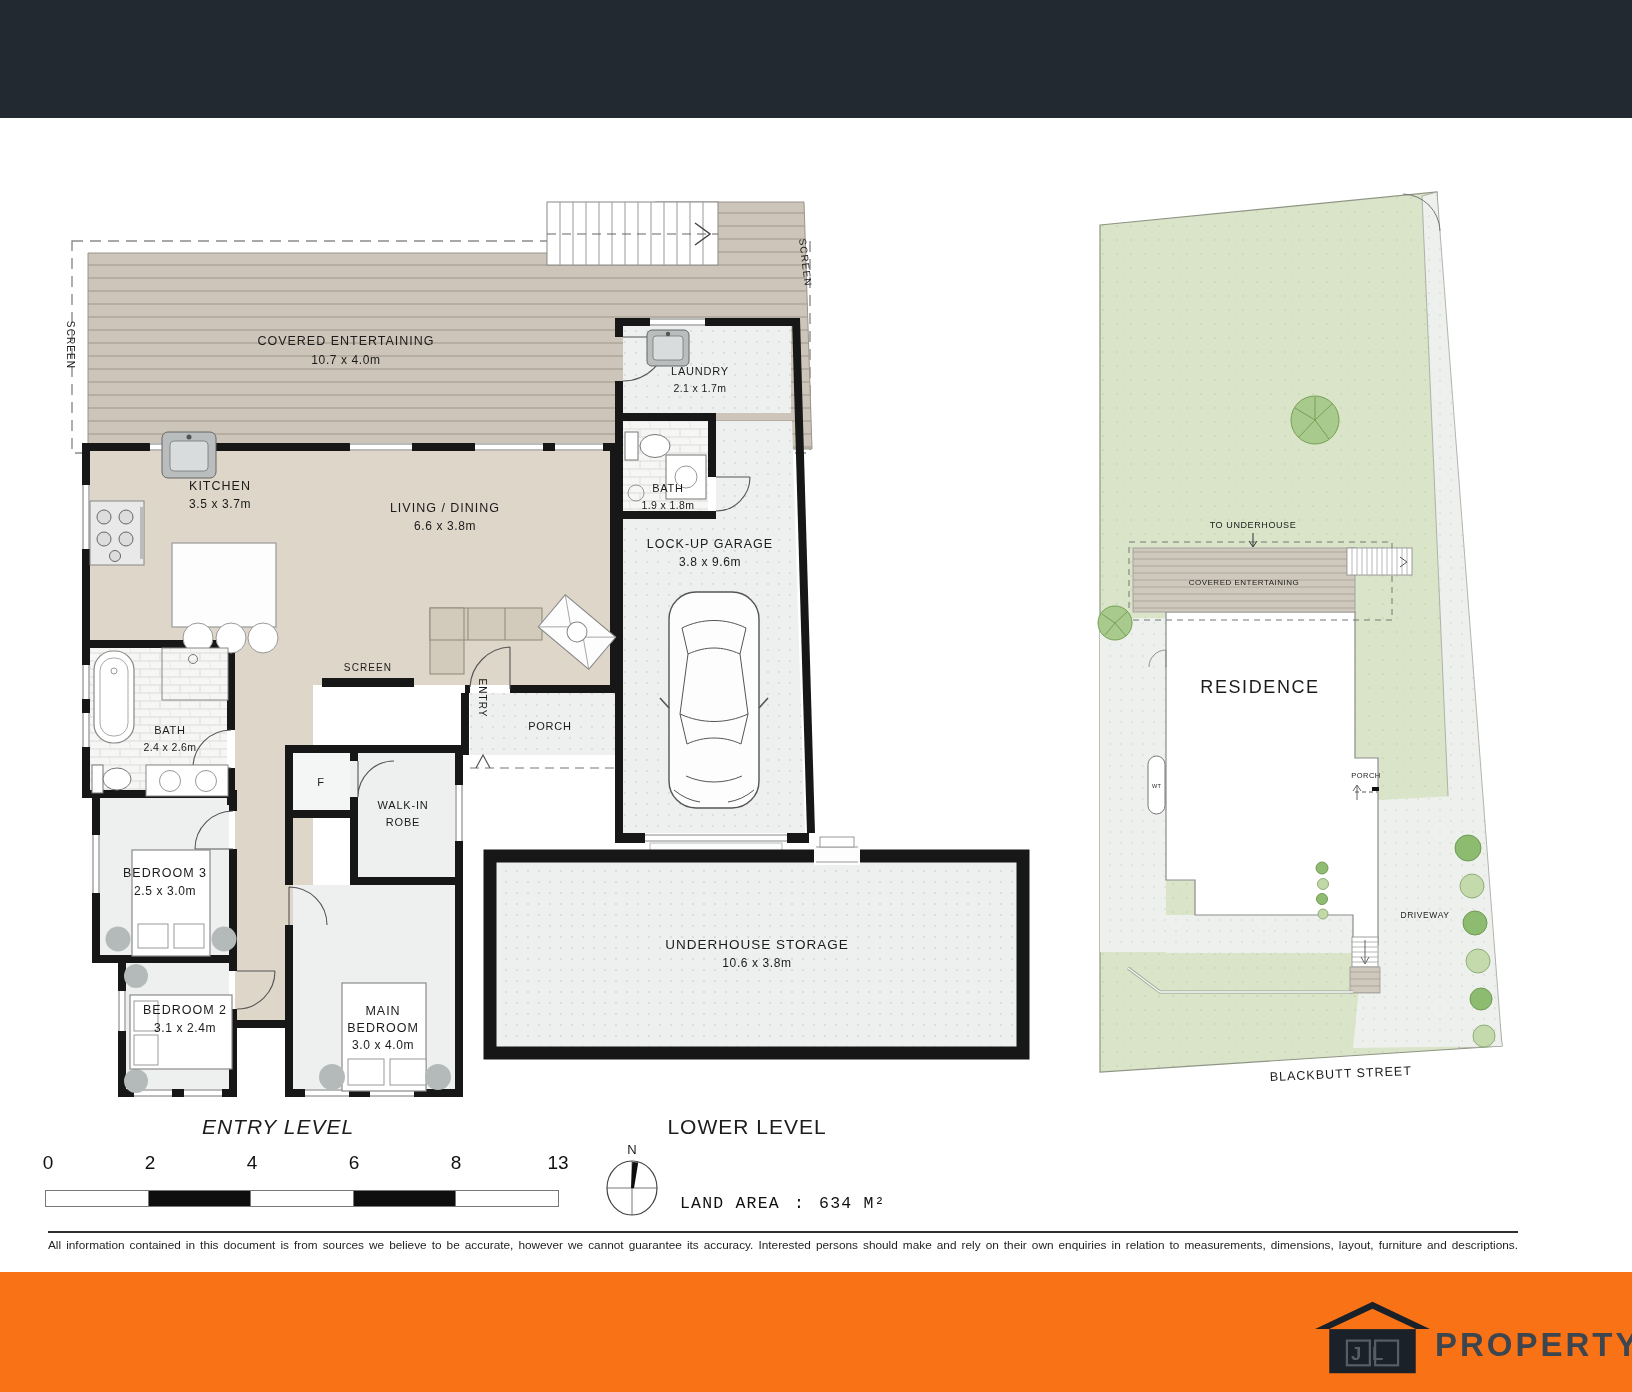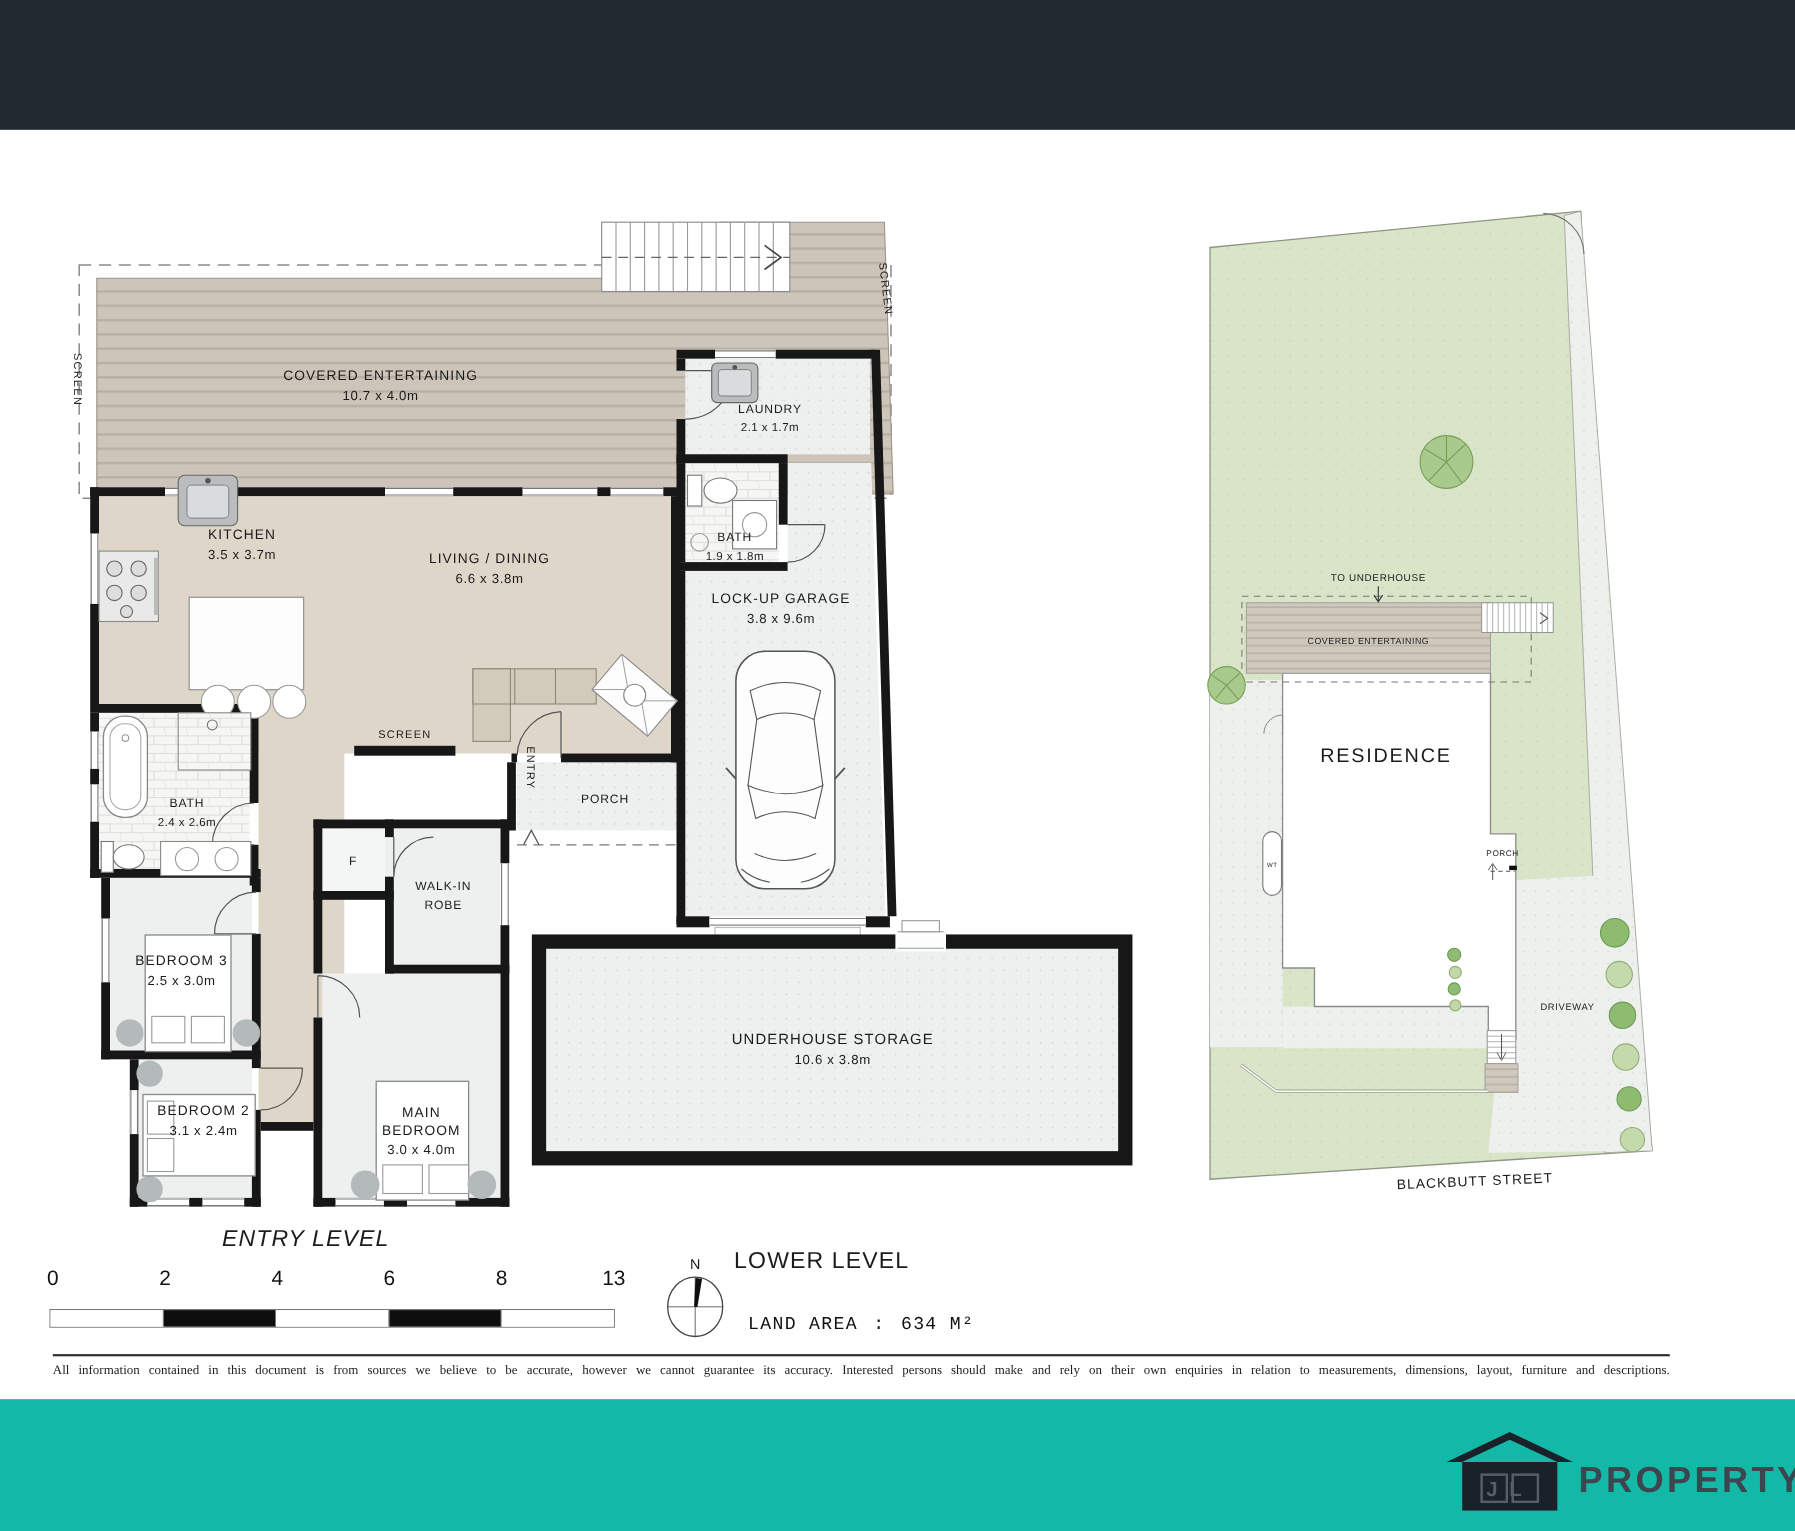--- a/index.html
+++ b/index.html
@@ -1,30 +1,30 @@
 <!DOCTYPE html>
 <html><head>
 <meta charset="utf-8">
 <style>
   html,body{margin:0;padding:0;background:#fff;}
   .page{position:relative;width:1632px;height:1392px;background:#fff;overflow:hidden;
         font-family:"Liberation Sans", sans-serif;color:#1b1b1b;}
   .topbar{position:absolute;left:0;top:0;width:1632px;height:118px;background:#222931;}
-  .bottombar{position:absolute;left:0;top:1272px;width:1632px;height:120px;background:#14b8a6;}
+  .bottombar{position:absolute;left:0;top:1272px;width:1632px;height:120px;background:#f97316;}
   .abs{position:absolute;}
   .level-label{font-size:21px;letter-spacing:1px;color:#1c1c1c;text-align:center;width:260px;}
   .tick{position:absolute;top:0;transform:translateX(-50%);font-size:19px;color:#111;}
   .bar{position:absolute;top:38px;left:0;height:15px;width:512px;border:1px solid #777;display:flex;}
   .seg{flex:1;border-right:1px solid #777;}
   .seg:last-child{border-right:none;}
   .seg.b{background:#0e0e0e;} .seg.w{background:#fff;}
   .land{display:flex;align-items:center;gap:14px;font-size:16.5px;letter-spacing:1.2px;color:#111;font-family:Liberation Mono, monospace;}
   .divider{position:absolute;left:48px;top:1231px;width:1470px;height:2px;background:#2f2f2f;}
   .disclaimer{position:absolute;left:48px;top:1238px;width:1470px;font-size:11.8px;color:#1e1e1e;
-              text-align:justify;text-align-last:justify;white-space:nowrap;font-family:Liberation Serif, serif;}
+              text-align:justify;text-align-last:justify;white-space:nowrap;}
   .brand{position:absolute;left:1435px;top:1326px;font-size:33px;font-weight:700;
          letter-spacing:3px;color:#3d454f;}
   svg text{font-family:"Liberation Sans", sans-serif;fill:#1b1b1b;}
   .lbl{font-size:12.5px;letter-spacing:1px;}
   .dim{font-size:12px;letter-spacing:0.6px;}
   .sm{font-size:11px;letter-spacing:0.8px;}
   .smd{font-size:10.5px;letter-spacing:0.4px;}
   .tiny{font-size:10px;letter-spacing:1.1px;}
   .big{font-size:18px;letter-spacing:1.6px;}
 </style>
@@ -439,21 +439,21 @@
       <text x="159" y="405" style="font-size:8px;letter-spacing:0.5px;">COVERED ENTERTAINING</text>
       <text x="175" y="513" class="big">RESIDENCE</text>
       <text x="281" y="598" style="font-size:7.5px;letter-spacing:0.5px;">PORCH</text>
       <text x="71.5" y="608" style="font-size:5.5px;letter-spacing:0.3px;">WT</text>
       <text x="340" y="738" style="font-size:8.5px;letter-spacing:0.6px;">DRIVEWAY</text>
       <text x="256" y="898" transform="rotate(-2.5 256 898)" style="font-size:12.5px;letter-spacing:1px;">BLACKBUTT STREET</text>
     </g>
   </svg>
 
   <div class="abs level-label" style="left:148px;top:1115px;font-style:italic;">ENTRY LEVEL</div>
-  <div class="abs level-label" style="left:617px;top:1115px;margin-top:20px;">LOWER LEVEL</div>
+  <div class="abs level-label" style="left:617px;top:1115px;">LOWER LEVEL</div>
 
   <div class="abs" style="left:45px;top:1152px;width:512px;height:56px;">
     <span class="tick" style="left:3px;">0</span>
     <span class="tick" style="left:105px;">2</span>
     <span class="tick" style="left:207px;">4</span>
     <span class="tick" style="left:309px;">6</span>
     <span class="tick" style="left:411px;">8</span>
     <span class="tick" style="left:513px;">13</span>
     <div class="bar">
       <div class="seg w"></div>

